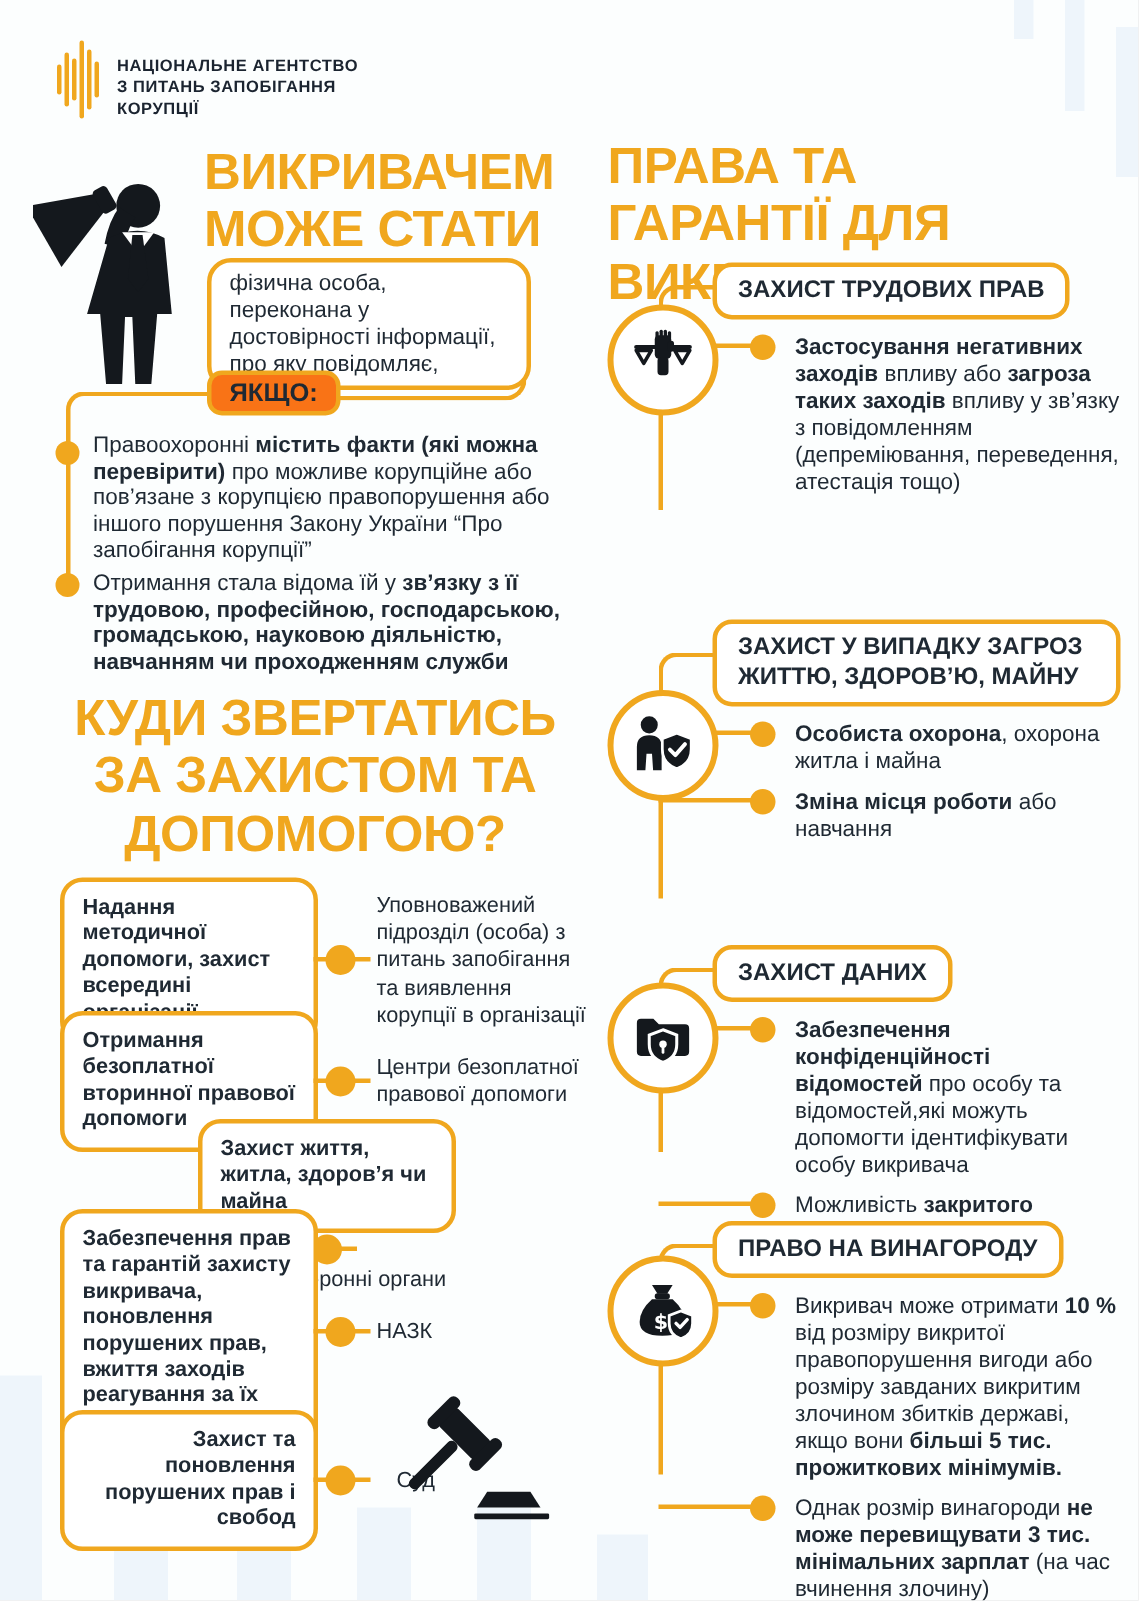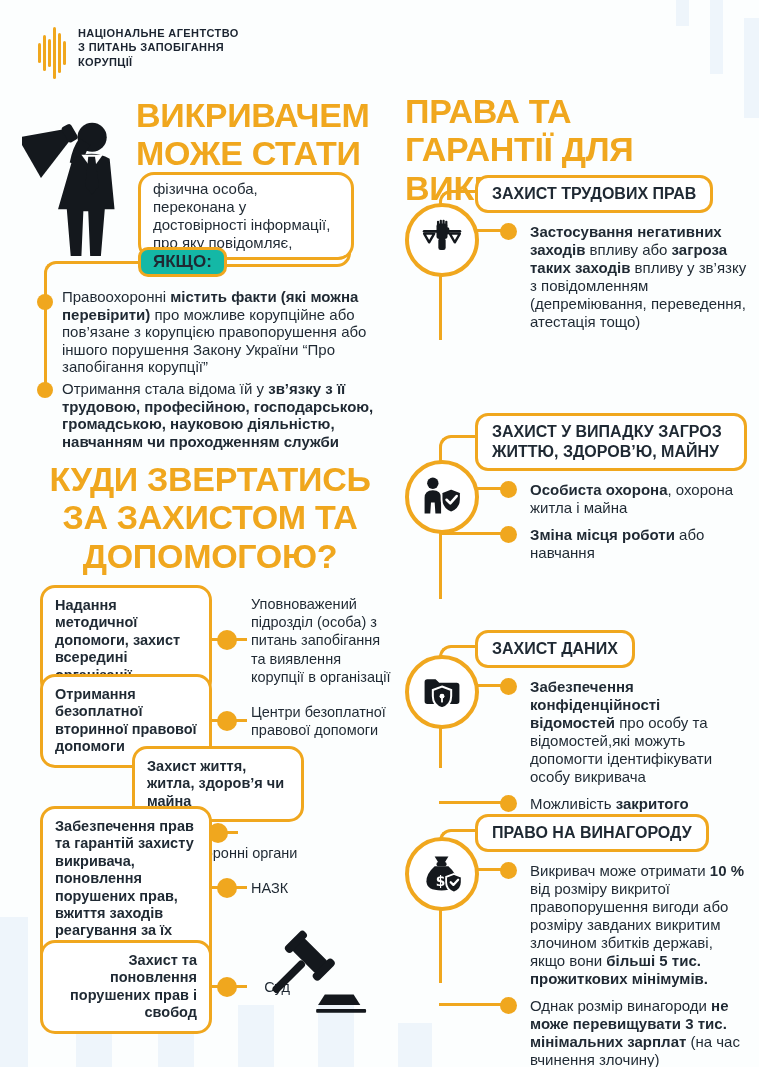--- a/index.html
+++ b/index.html
@@ -9,38 +9,38 @@
     --bgbar:#EEF5FB;
   }
   html,body{margin:0;padding:0;background:#e8e8e8;}
   .page{
     position:relative;width:759px;height:1067px;margin:0 auto;
     background:#FCFEFE;overflow:hidden;
     font-family:"Liberation Sans","DejaVu Sans",sans-serif;color:var(--t);
   }
   .bgbar{position:absolute;background:var(--bgbar);}
   
-  .logo{position:absolute;left:38px;top:26px;display:flex;align-items:flex-start;}
+  .logo{position:absolute;left:38px;top:26px;display:flex;align-items:flex-end;}
   .logo .bars{flex:none;margin-right:10px;}
   .logo .name{font-size:11px;font-weight:700;line-height:1.3;letter-spacing:.4px;color:#1B2430;text-transform:uppercase;}
   
   .bigh{position:absolute;color:var(--y);font-weight:800;font-size:34px;line-height:1.13;letter-spacing:-.3px;}
   
   .mega{position:absolute;left:22px;top:96px;}
   .defbox{
     position:absolute;left:138px;top:172px;width:216px;box-sizing:border-box;
     border:3px solid var(--y);border-radius:16px;background:#fff;
     padding:5px 12px;font-size:15px;line-height:1.2;font-weight:500;z-index:2;
   }
   .elbowA{position:absolute;left:212px;top:238px;width:136px;height:26px;
     border-right:3px solid var(--y);border-bottom:3px solid var(--y);border-bottom-right-radius:14px;}
   .railL{position:absolute;left:44px;top:261px;width:170px;height:130px;
     border-left:3px solid var(--y);border-top:3px solid var(--y);border-top-left-radius:12px;}
   .ifbox{
-    position:absolute;left:138px;top:247px;z-index:3;background:#14b8a6;
+    position:absolute;left:138px;top:247px;z-index:3;background:#f97316;
     border:3px solid var(--y);border-radius:10px;padding:2px 12px;
     font-weight:800;font-size:17px;color:var(--t);
   }
   .ldot{position:absolute;left:37px;width:16px;height:16px;border-radius:50%;background:var(--y);z-index:2;}
   .lcond{position:absolute;left:62px;width:314px;font-size:15px;line-height:1.17;}
   
   .row{position:absolute;left:40px;width:356px;display:flex;align-items:center;}
   .rbox{width:172px;flex:none;box-sizing:border-box;border:3px solid var(--y);border-radius:15px;
     background:#fff;padding:9px 12px;font-weight:700;font-size:14.5px;line-height:1.2;}
   .rlink{width:30px;flex:none;position:relative;height:22px;}

